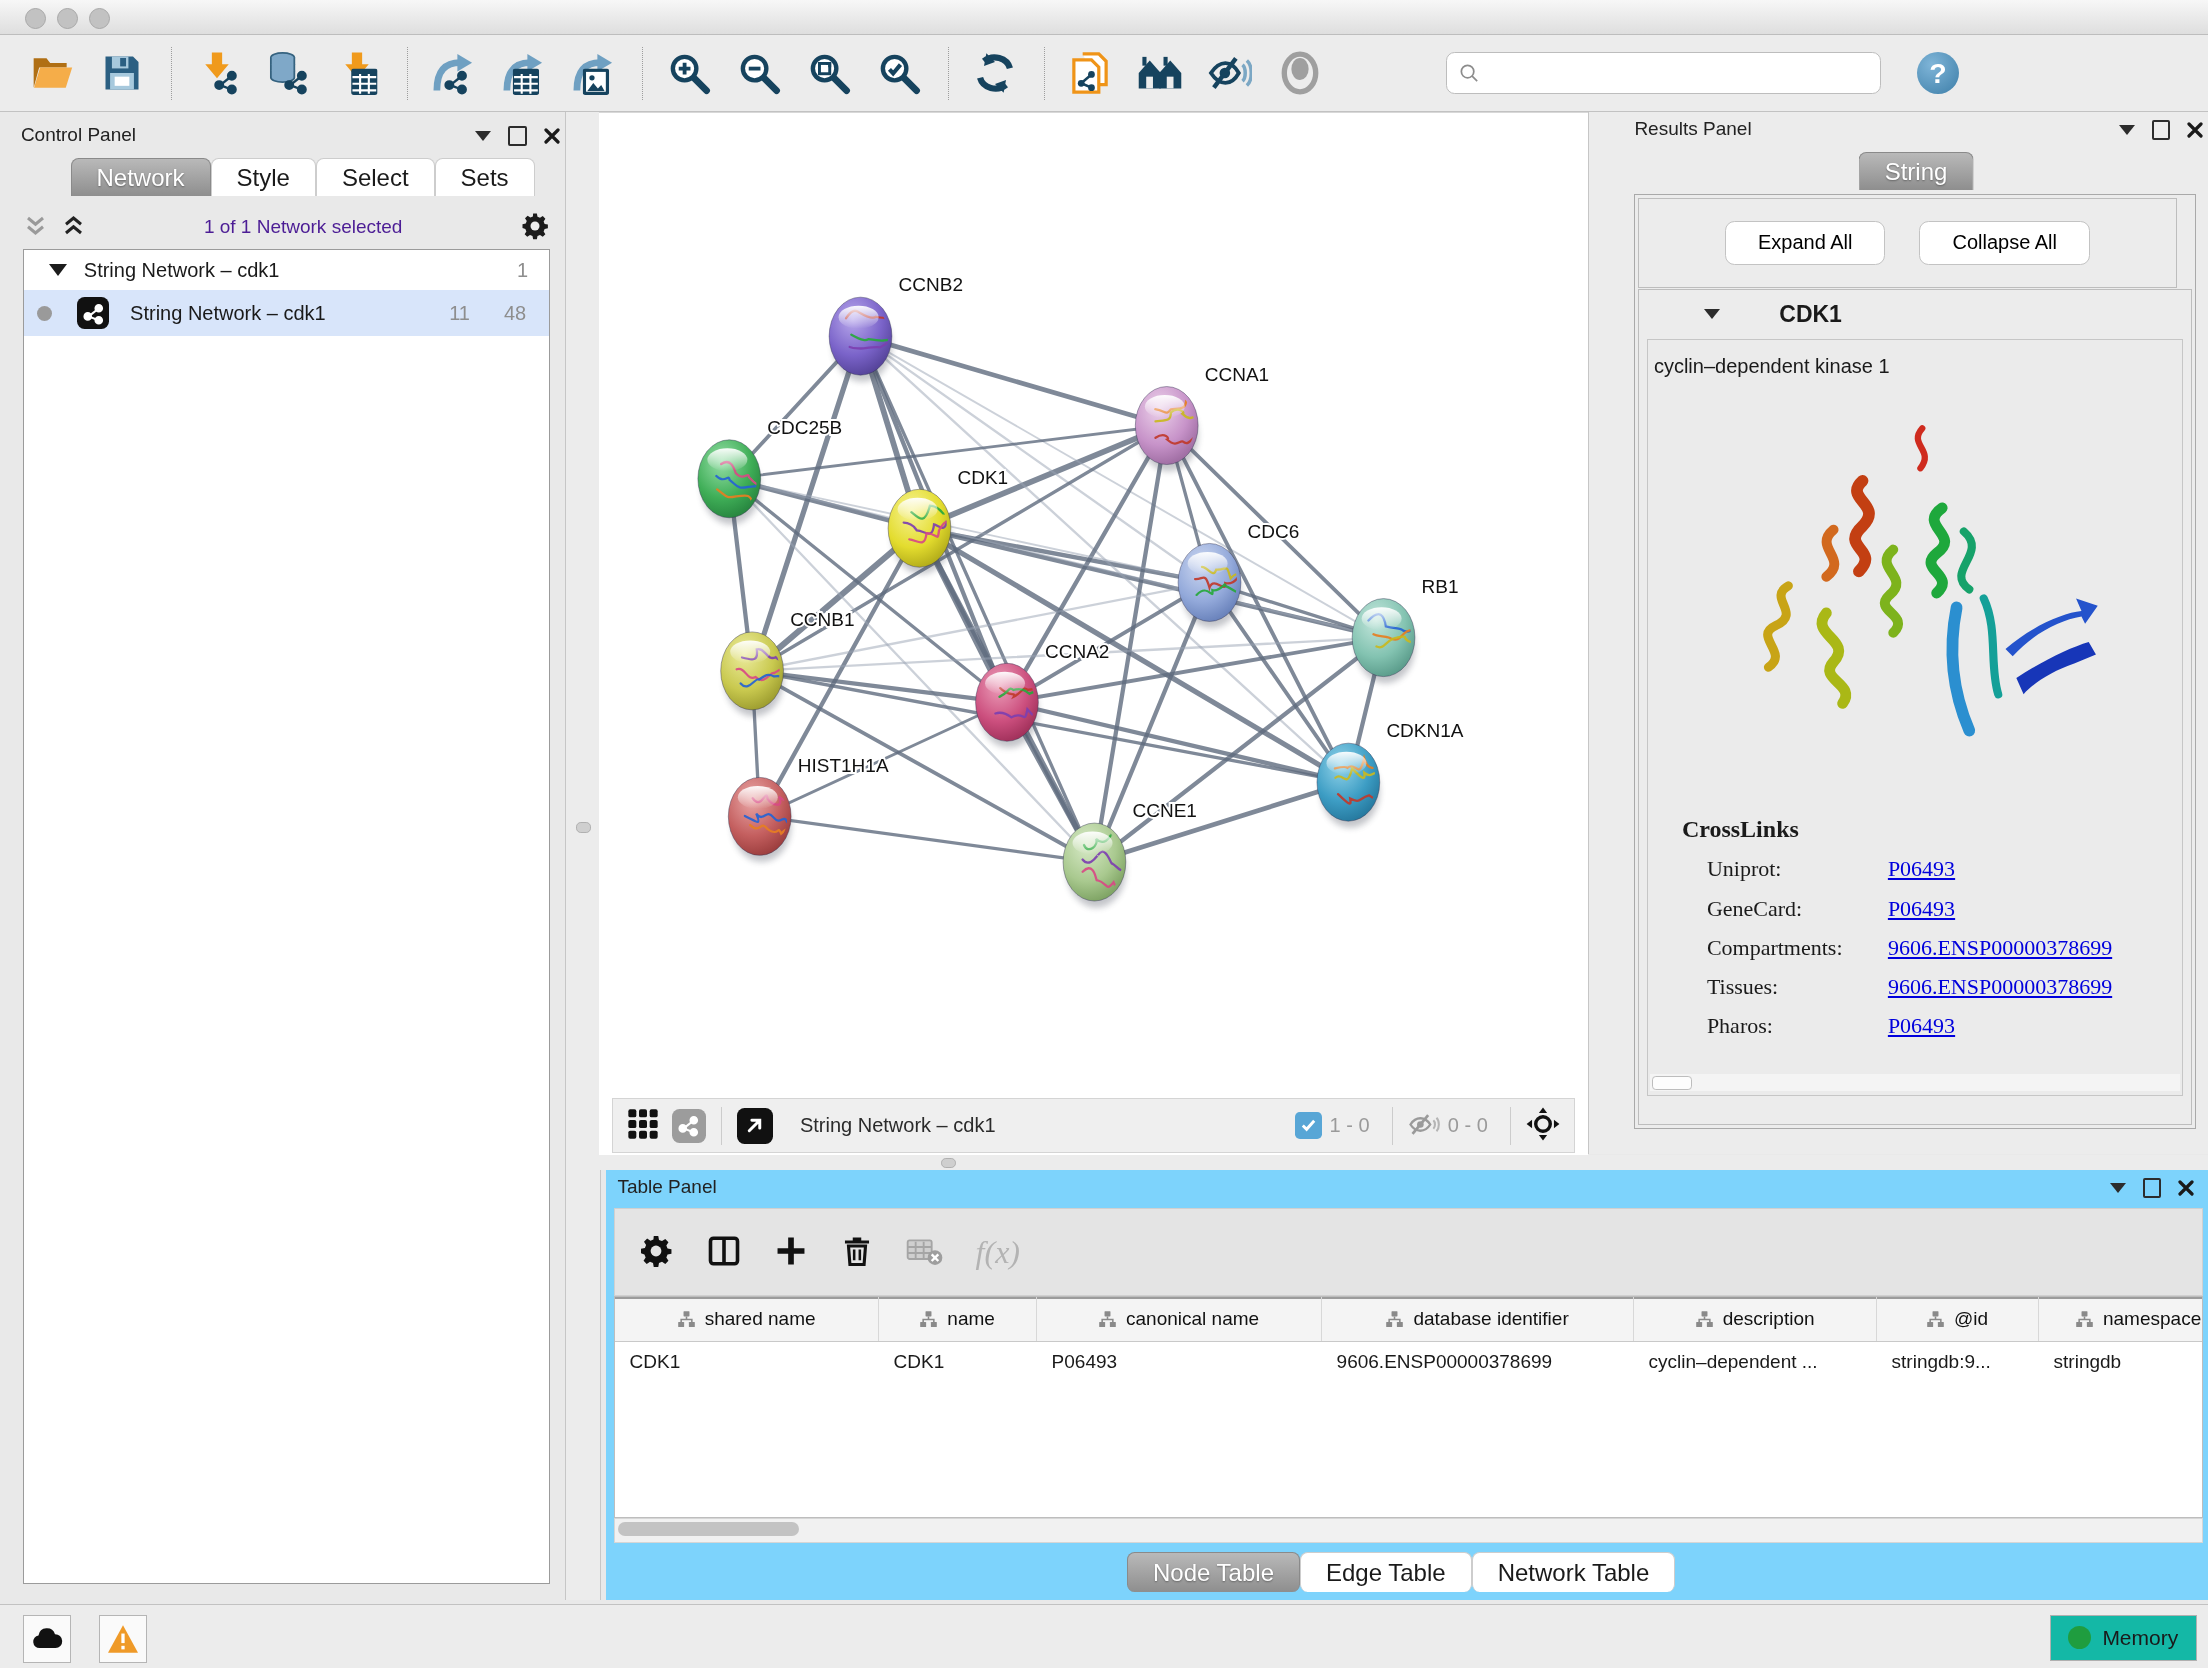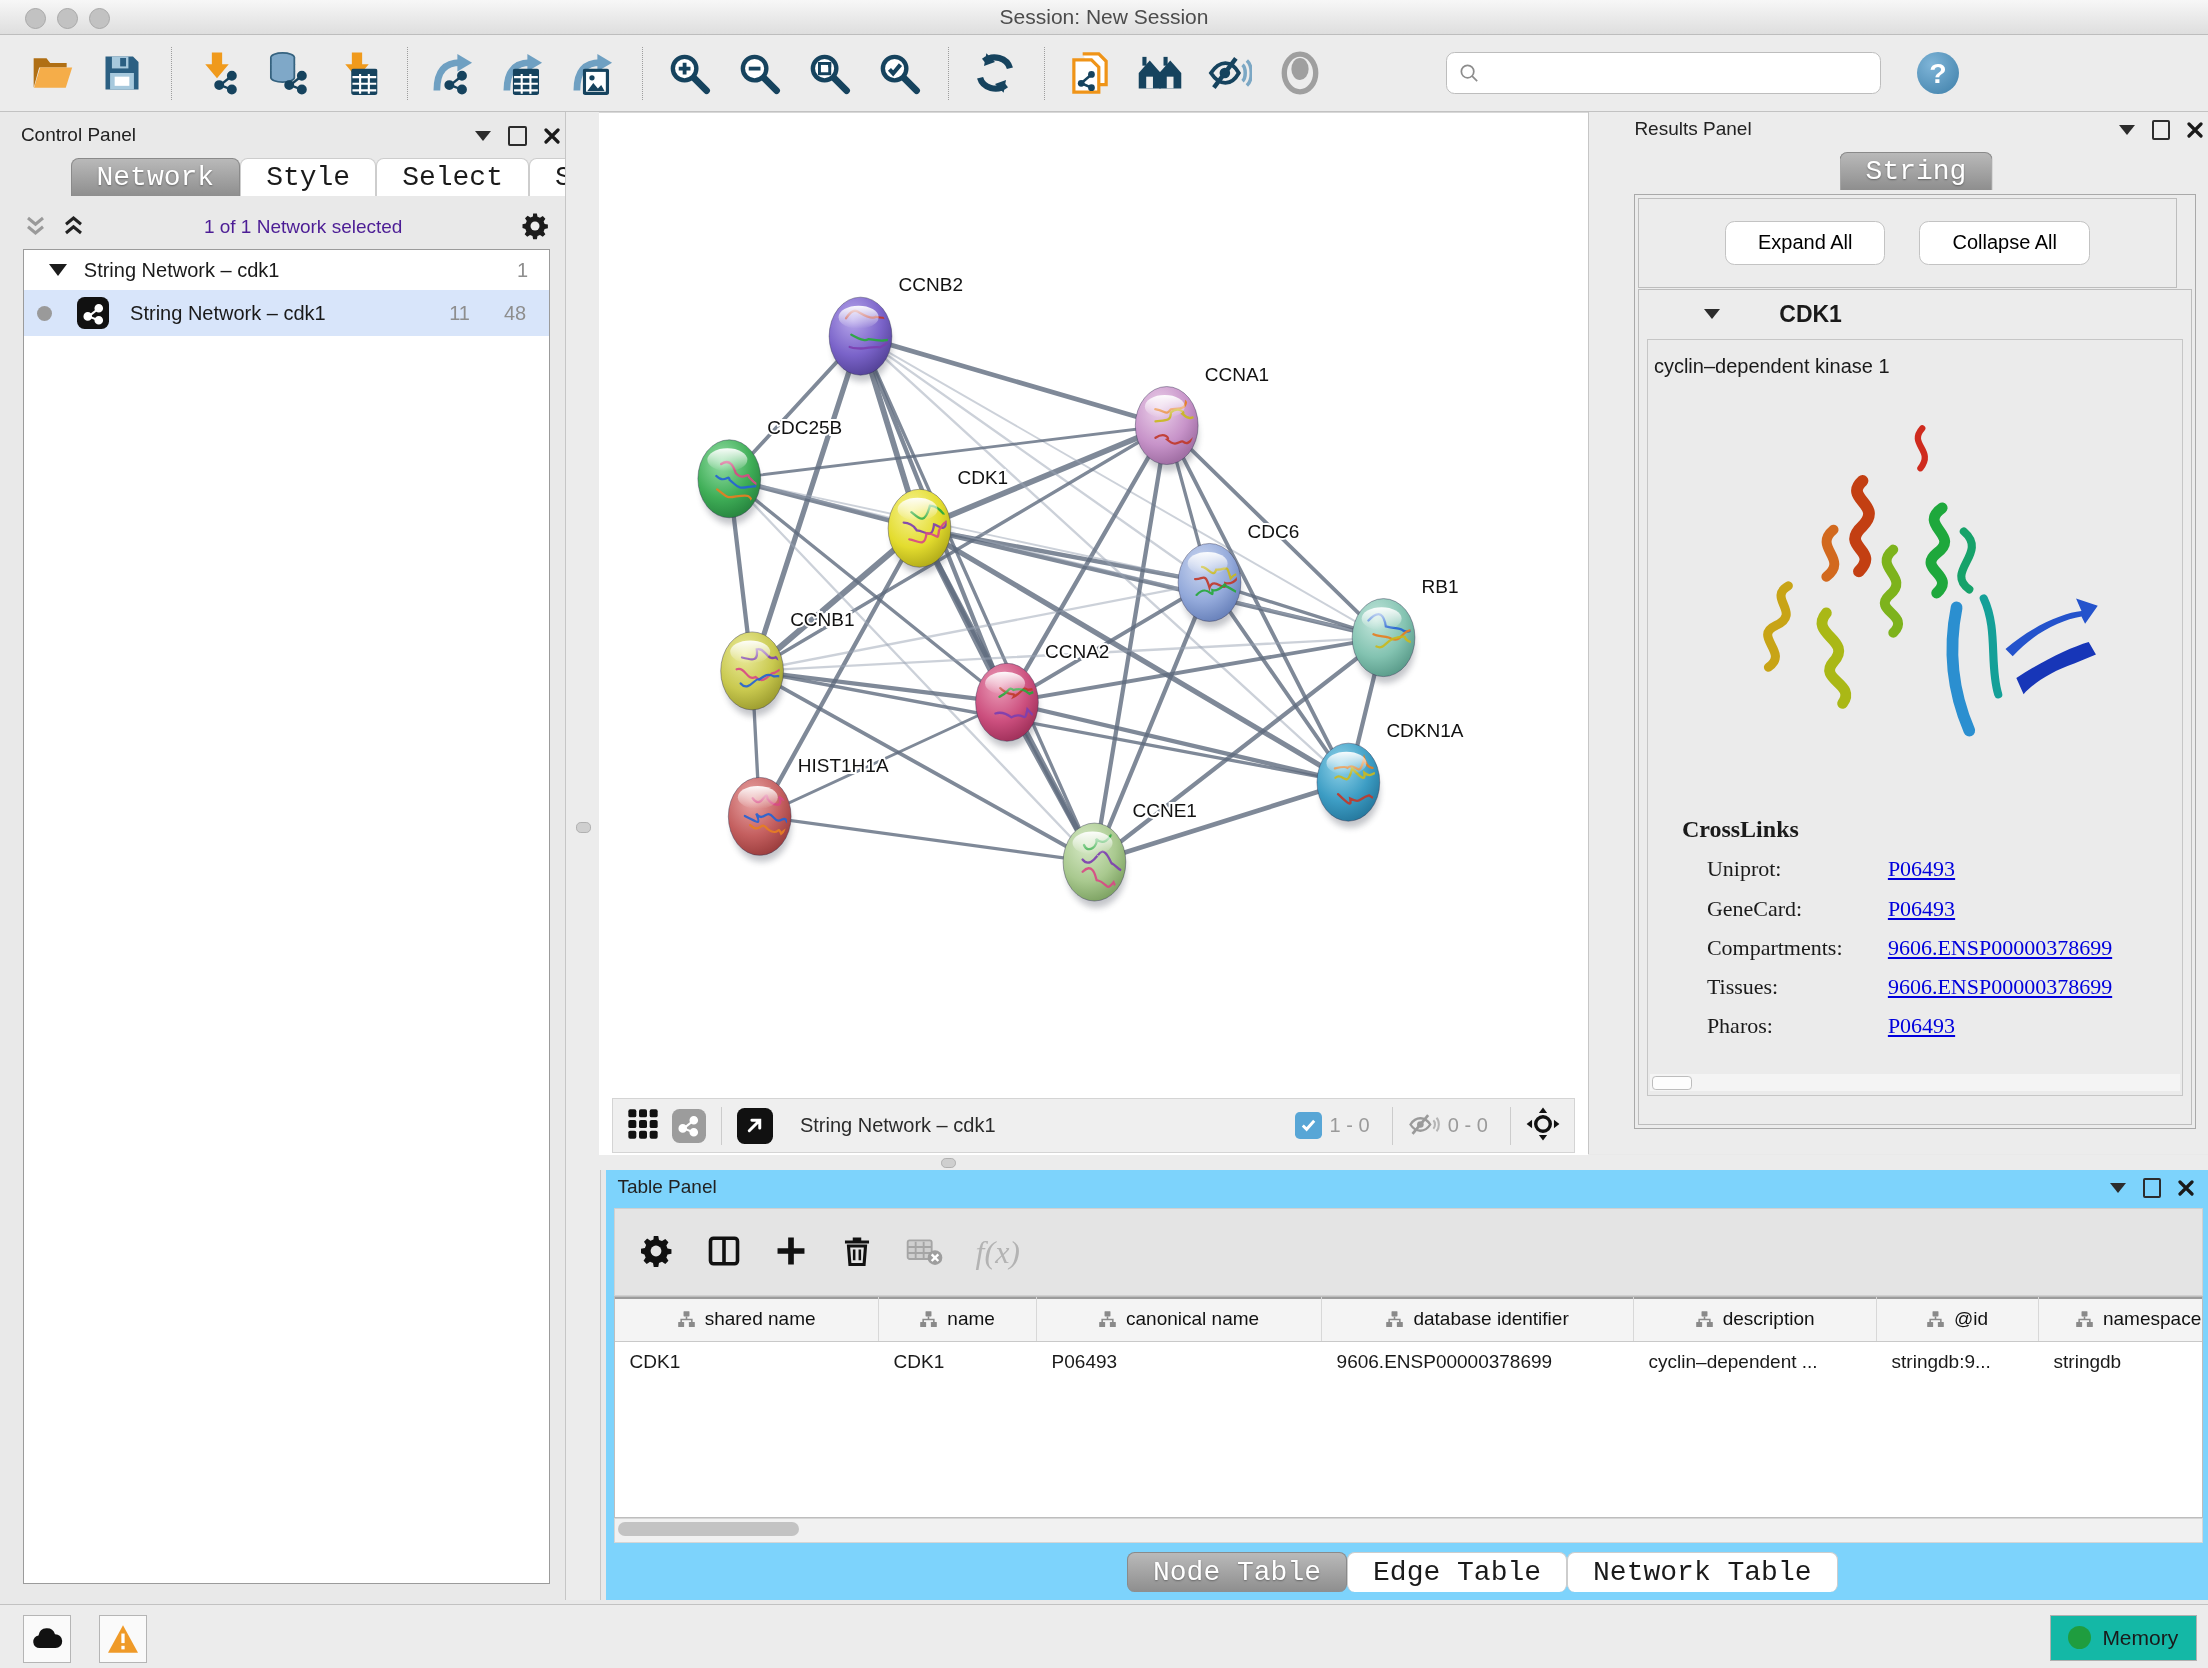--- a/index.html
+++ b/index.html
@@ -31,21 +31,21 @@
 
   
   .phead{position:absolute;left:11.4px;right:9.5px;top:5.7px;height:28.5px;font-size:19px;color:#222;}
   .pctrl{position:absolute;top:7.6px;display:flex;gap:17px;align-items:center;}
   .tri{width:0;height:0;border-left:8.6px solid transparent;border-right:8.6px solid transparent;
        border-top:10.5px solid #2c2c2c;}
   .flt{width:14.3px;height:16px;border:2.4px solid #2c2c2c;border-radius:1.9px;}
   .cls svg{display:block;}
 
   .tab{height:38px;border-radius:7.6px 7.6px 0 0;background:#fff;border:1px solid #cdcdcd;border-bottom:none;
-       display:flex;align-items:center;justify-content:center;font-size:28px;padding:9px 25px;box-sizing:border-box;font-family:Liberation Mono, monospace;}
+       display:flex;align-items:center;justify-content:center;font-size:24px;padding:9px 25px;box-sizing:border-box;}
   .tab.sel{background:linear-gradient(#b9b9b9,#8e8e8e);color:#fff;border-color:#8a8a8a;
        text-shadow:0 1px 1.9px rgba(0,0,0,.35);}
 
   
   .control-panel{position:absolute;left:9.5px;top:118px;width:554px;height:1470px;}
   .cp-tabs{position:absolute;left:61px;top:40px;display:flex;}
   .cp-minibar{position:absolute;left:13.3px;right:13.3px;top:88px;height:42px;display:flex;align-items:center;}
   .cp-minibar .status{flex:1;text-align:center;font-size:19px;color:#4c1d95;}
   .netlist{position:absolute;left:13.3px;right:13.3px;top:131px;bottom:3.8px;background:#fff;
      border:1.9px solid #9b9b9b;}
@@ -172,21 +172,20 @@
           </g>
         <path d="M8 5.4 v2.6 M3.5 10 V8 h9 v2" stroke="#8a8a8a" fill="none" stroke-width="1.3"></path>
       </symbol>
     </defs>
   </svg>
 
   <div class="titlebar">
     <div class="tl" style="left:25px"></div>
     <div class="tl" style="left:57px"></div>
     <div class="tl" style="left:89px"></div>
-    <div class="win-title">Session: New Session</div>
   </div>
 
   <div class="toolbar">
     <div class="tbtn">
       <svg viewBox="0 0 24 24">
           <path d="M2 20 V4 h7 l2 2.5 h9 V9 H5 Z" fill="#b06f14"></path>
           <path d="M2.2 20 L5.5 9 H23 L19.5 20 Z" fill="#f5ad49"></path>
         </svg>
     </div>
     <div class="tbtn">

